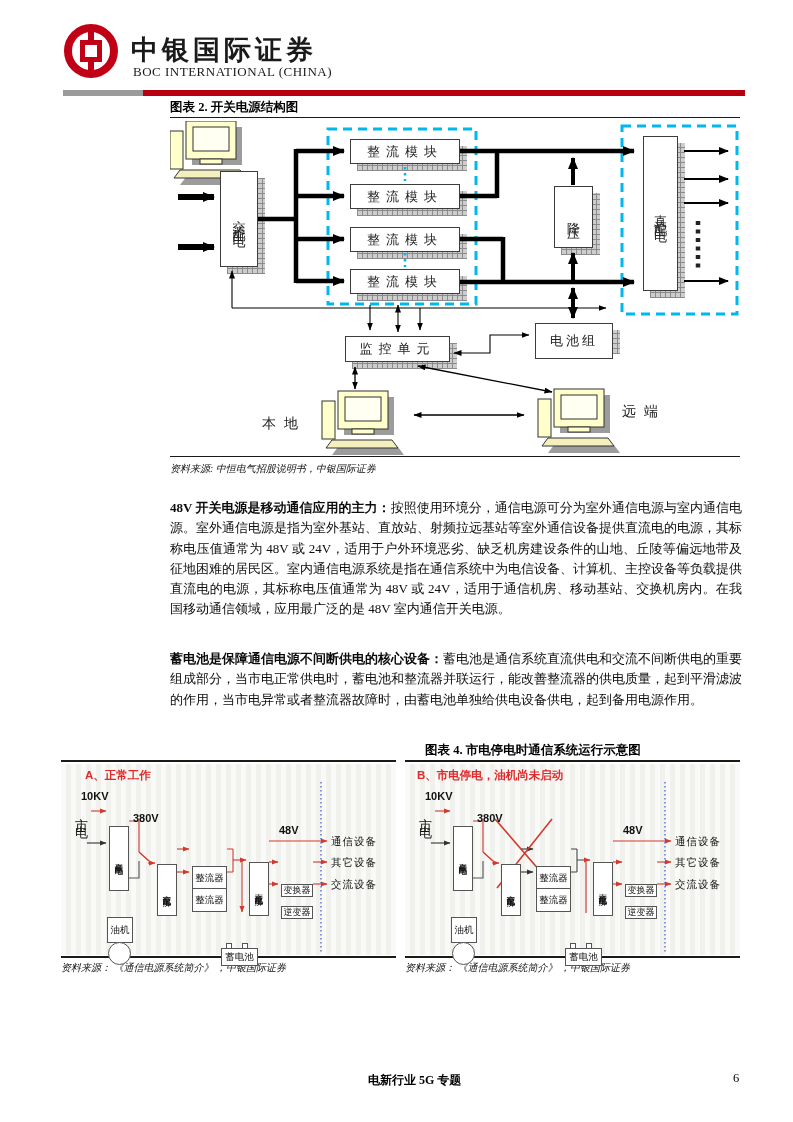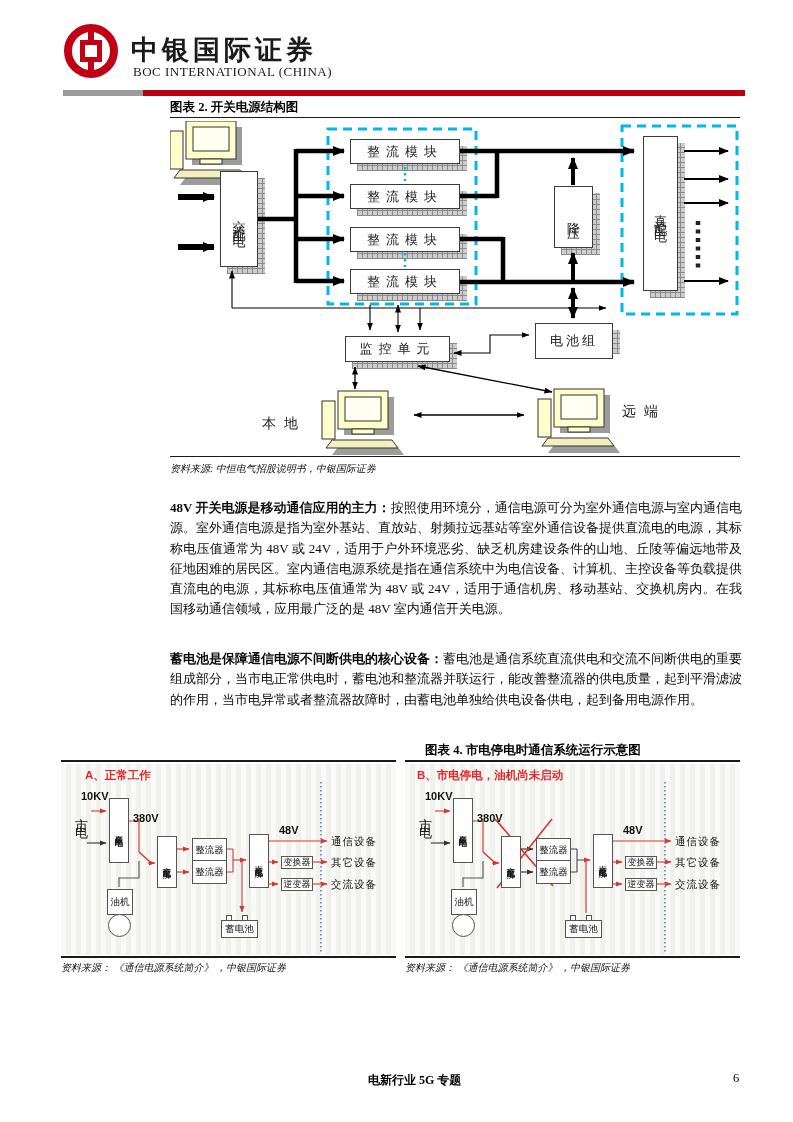--- a/index.html
+++ b/index.html
@@ -29,21 +29,21 @@
   .hatch{position:absolute;z-index:1;background-color:#cdcdcd;
          background-image:repeating-linear-gradient(0deg,#8b8b8b 0 1px,transparent 1px 5px),
                           repeating-linear-gradient(90deg,#8b8b8b 0 1px,transparent 1px 5px);}
   .pclab{position:absolute;z-index:3;font-size:14px;letter-spacing:8px;color:#222;}
   
   .pnl{position:absolute;width:335px;height:191px;z-index:1;
        background:#f4f4f1;
        background-image:repeating-linear-gradient(90deg,rgba(255,255,255,.5) 0 5px,rgba(0,0,0,0.015) 5px 10px);text-align:right;}
   .pnl svg{position:absolute;left:0;top:0;z-index:2;}
   .pbox{position:absolute;background:#fff;border:1px solid #555;display:flex;align-items:center;justify-content:center;
-        color:#111;z-index:3;box-sizing:border-box;line-height:1;}
+        color:#111;z-index:3;box-sizing:border-box;line-height:1;margin-top:28px;}
   .pv{writing-mode:vertical-rl;text-orientation:upright;letter-spacing:1px;font-size:8.5px;}
   .plab{position:absolute;z-index:3;color:#111;white-space:nowrap;}
   .bold11{font-weight:bold;font-size:11px;}
   .scen{font-weight:bold;font-size:11.5px;}
   .load{font-size:10.5px;letter-spacing:1px;font-family:"Liberation Serif","DejaVu Serif",serif;}
   .mainsv{writing-mode:vertical-rl;text-orientation:upright;font-size:13px;letter-spacing:7px;z-index:3;position:absolute;color:#111;}
   
   .ftitle{position:absolute;font-family:"Liberation Serif","DejaVu Serif",serif;font-weight:bold;font-size:12px;color:#000;}
   .fpage{position:absolute;font-family:"Liberation Serif","DejaVu Serif",serif;font-size:12.5px;color:#000;}
 </style>

